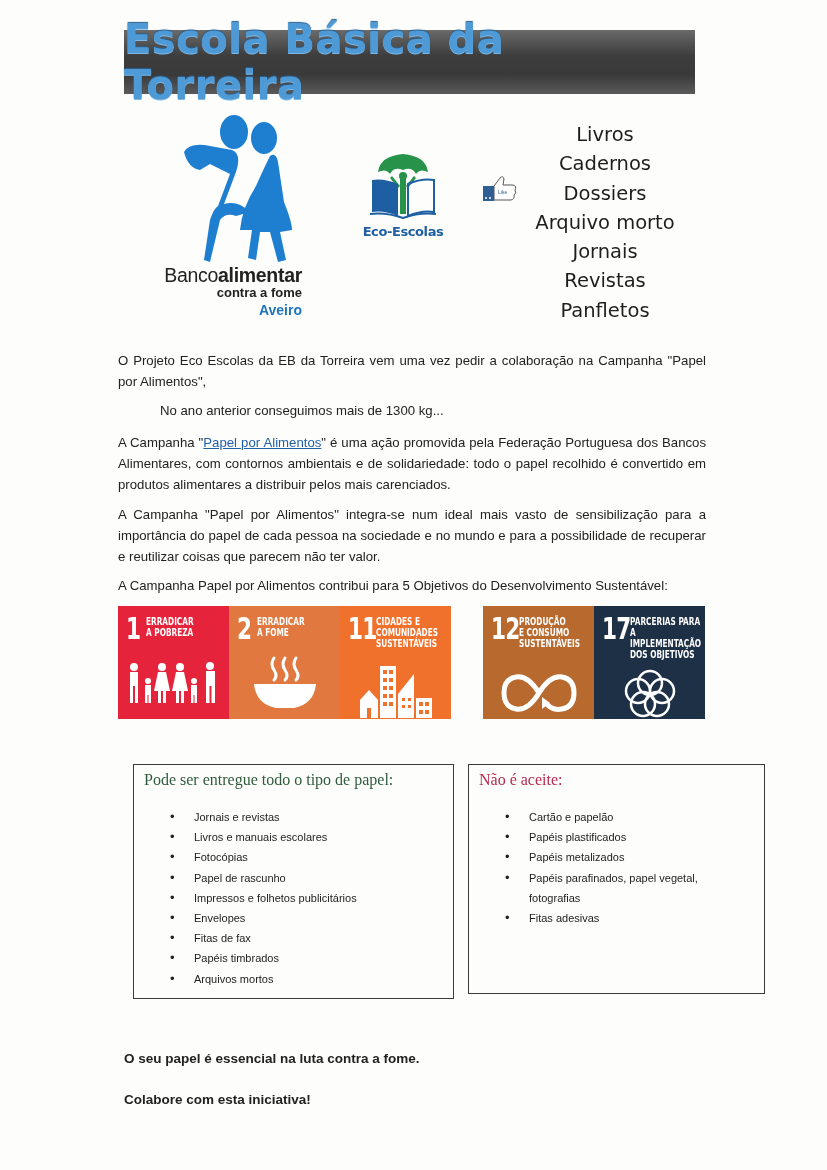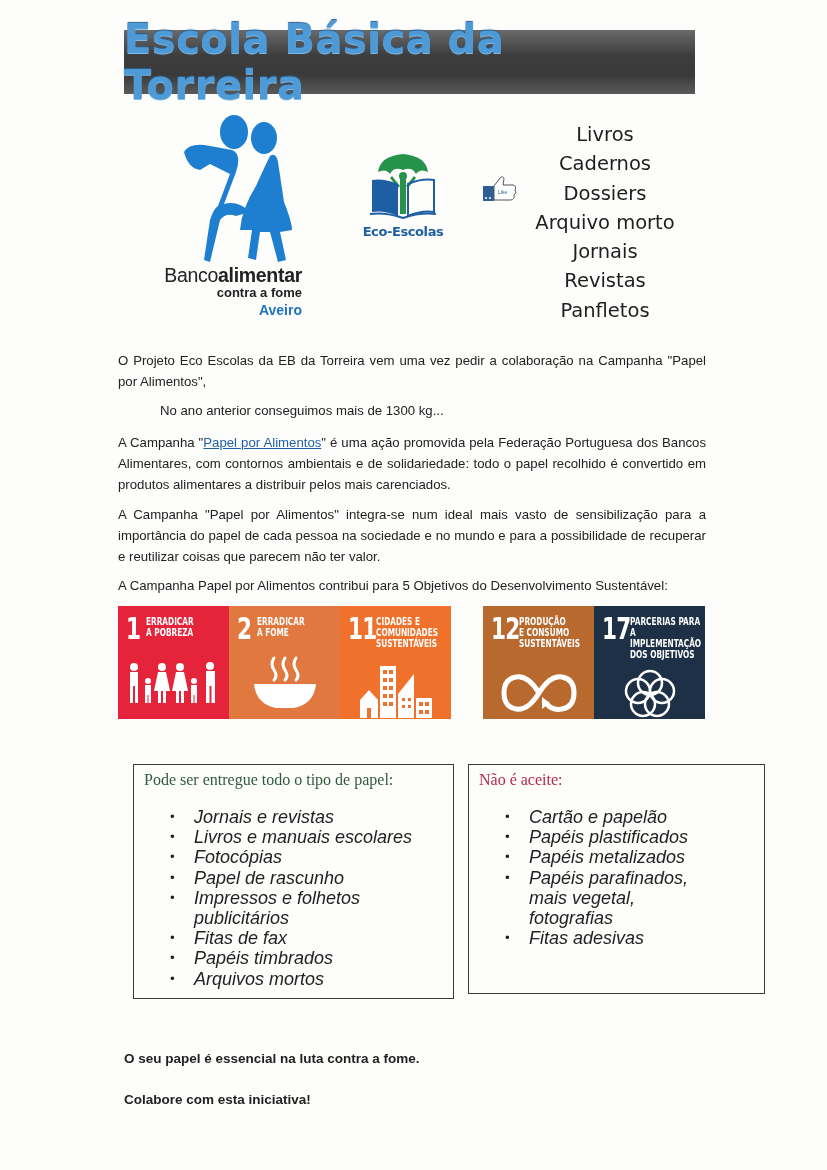--- a/index.html
+++ b/index.html
@@ -51,21 +51,21 @@
     }
     .sdg-label {
       position: absolute; top: 10px; font-family: "DejaVu Sans", sans-serif; font-size: 10.5px; line-height: 11px;
       text-transform: uppercase; transform: scaleX(0.7); transform-origin: left top; white-space: pre-line; font-weight: bold;
     }
     .sdg-icon { position: absolute; left: 0; top: 44px; width: 100%; height: 66px; display: flex; justify-content: center; align-items: center; }
 
     .box { position: absolute; border: 1.5px solid #3a3a3a; background: #fdfdfb; }
     .box-title { font-family: "Liberation Serif", serif; font-size: 16px; margin: 6px 0 0 10px; }
     .box ul { margin: 18px 0 0 36px; }
-    .box li { list-style: none; font-size: 18px; line-height: 20.2px; position: relative; padding-left: 24px; color: #222; font-style: italic; }
+    .box li { list-style: none; font-size: 11px; line-height: 20.2px; position: relative; padding-left: 24px; color: #222; }
     .box li::before { content: "•"; position: absolute; left: 0; top: 0; font-size: 13px; }
 
     .closing { position: absolute; left: 118px; font-size: 13.5px; font-weight: bold; color: #222; margin-left: 6px; }
   </style>
 </head>
 <body>
 
 <div class="banner">
   <span class="banner-title">Escola Básica da Torreira</span>
 </div>
@@ -242,31 +242,32 @@
 </div>
 
 <div class="box" style="left:133px; top:764px; width:321px; height:235px;">
   <div class="box-title" style="color:#2f5a3c;">Pode ser entregue todo o tipo de papel:</div>
   <ul>
     <li>Jornais e revistas</li>
     <li>Livros e manuais escolares</li>
     <li>Fotocópias</li>
     <li>Papel de rascunho</li>
     <li>Impressos e folhetos publicitários</li>
+    <li>Envelopes</li>
     <li>Fitas de fax</li>
     <li>Papéis timbrados</li>
     <li>Arquivos mortos</li>
   </ul>
 </div>
 
 <div class="box" style="left:468px; top:764px; width:297px; height:230px;">
   <div class="box-title" style="color:#b5294e;">Não é aceite:</div>
   <ul>
     <li>Cartão e papelão</li>
     <li>Papéis plastificados</li>
     <li>Papéis metalizados</li>
-    <li style="width:200px;">Papéis parafinados, mais vegetal, fotografias</li>
+    <li style="width:200px;">Papéis parafinados, papel vegetal, fotografias</li>
     <li>Fitas adesivas</li>
   </ul>
 </div>
 
 <p class="closing" style="top:1051px;">O seu papel é essencial na luta contra a fome.</p>
 <p class="closing" style="top:1092px;">Colabore com esta iniciativa!</p>
 
 </body></html>

